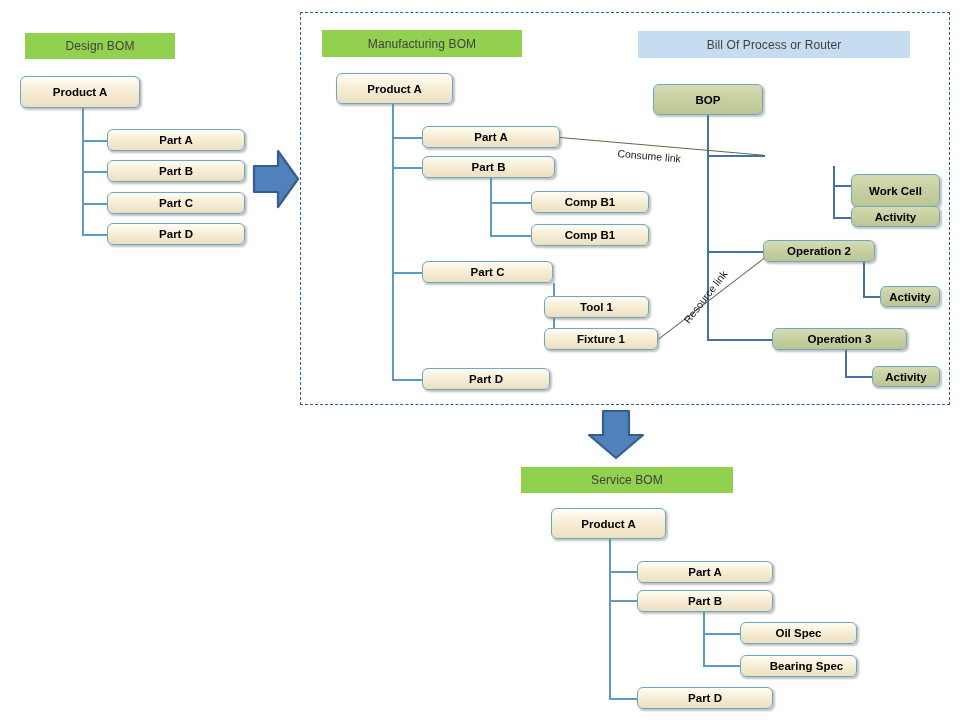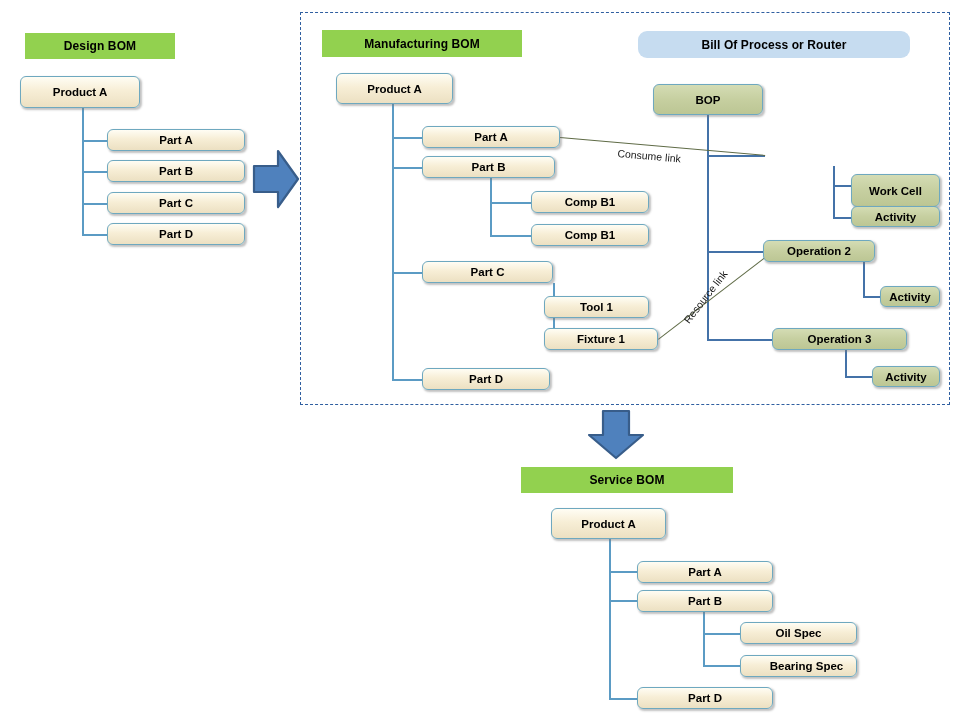--- a/index.html
+++ b/index.html
@@ -8,21 +8,21 @@
     position:relative;
     width:960px;height:720px;
     background:#ffffff;
     font-family:"Liberation Sans", sans-serif;
     overflow:hidden;
   }
   
   .band{
     position:absolute;
     display:flex;align-items:center;justify-content:center;
-    font-size:12px;font-weight:bold;color:#000000;
+    font-size:12px;font-weight:normal;color:#404040;
     letter-spacing:.1px;
     box-sizing:border-box;
   }
   .band.green{background:#92d14f;}
   .band.blue{background:#c6dcf0;}
 
   
   .dashed-region{
     position:absolute;
     border:1px dashed #2f5fa0;
@@ -110,21 +110,21 @@
   <div class="node cream" style="left:336px;top:73px;width:117px;height:31px;">Product A</div>
   <div class="node cream" style="left:422px;top:126px;width:138px;height:22px;">Part A</div>
   <div class="node cream" style="left:422px;top:156px;width:133px;height:22px;">Part B</div>
   <div class="node cream" style="left:531px;top:191px;width:118px;height:22px;">Comp B1</div>
   <div class="node cream" style="left:531px;top:224px;width:118px;height:22px;">Comp B1</div>
   <div class="node cream" style="left:422px;top:261px;width:131px;height:22px;">Part C</div>
   <div class="node cream" style="left:544px;top:296px;width:105px;height:22px;">Tool 1</div>
   <div class="node cream" style="left:544px;top:328px;width:114px;height:22px;">Fixture 1</div>
   <div class="node cream" style="left:422px;top:368px;width:128px;height:22px;">Part D</div>
 
-  <div class="band blue" style="left:638px;top:31px;width:272px;height:27px;border-radius:9px;">Bill Of Process or Router</div>
+  <div class="band blue" style="left:638px;top:31px;width:272px;height:27px;">Bill Of Process or Router</div>
 
   <div class="ln v dark" style="left:707px;top:115px;height:224px;"></div>
   <div class="ln h dark" style="left:707px;top:155px;width:58px;"></div>
   <div class="ln h dark" style="left:707px;top:251px;width:58px;"></div>
   <div class="ln h dark" style="left:707px;top:339px;width:68px;"></div>
 
   <div class="ln v dark" style="left:833px;top:166px;height:51px;"></div>
   <div class="ln h dark" style="left:833px;top:185px;width:20px;"></div>
   <div class="ln h dark" style="left:833px;top:217px;width:20px;"></div>
 

